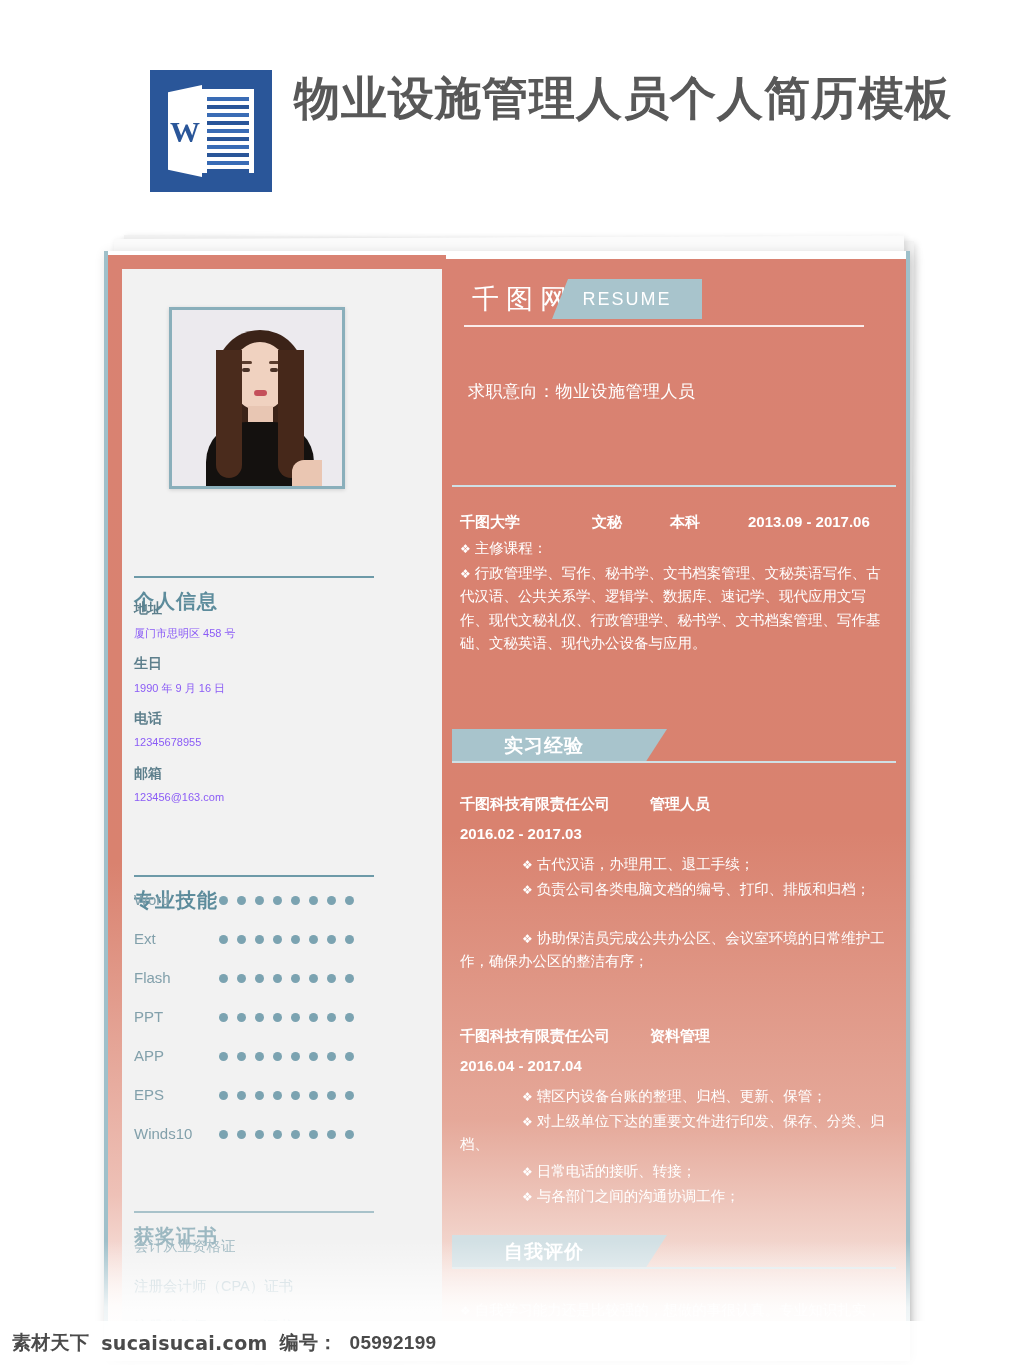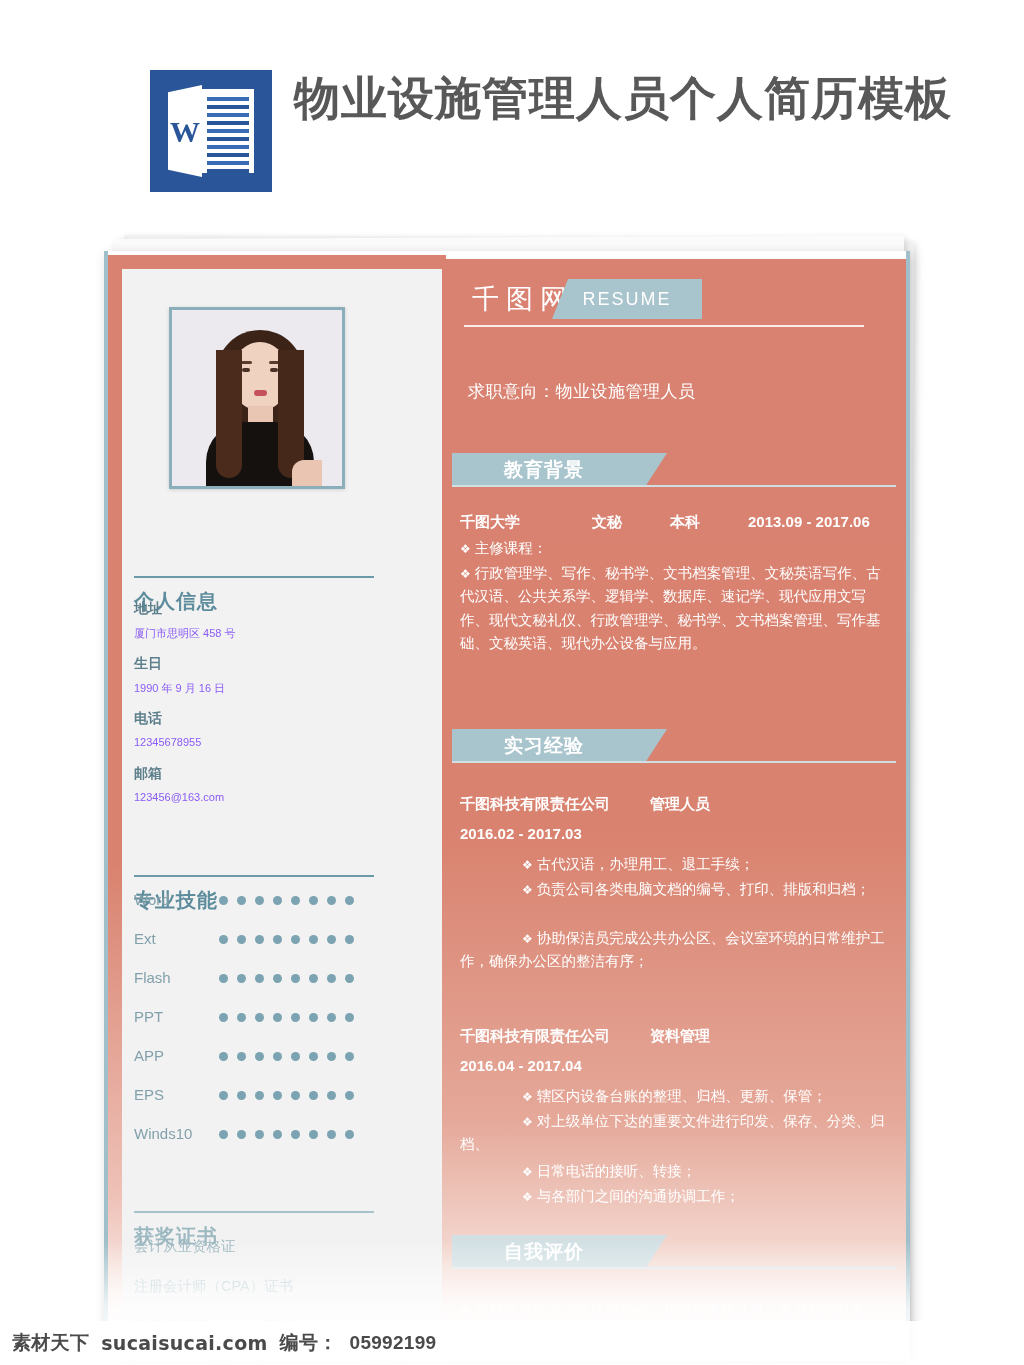--- a/index.html
+++ b/index.html
@@ -352,21 +352,20 @@
       <div class="sec-rule" style="left:30px; top:960px; width:240px; background:#a8c2ca;"></div>
       <div class="cert-item" style="left:30px; top:986px;">会计从业资格证</div>
       <div class="cert-item" style="left:30px; top:1026px; color:#b9ccd3;">注册会计师（CPA）证书</div>
       <div class="cert-item" style="left:30px; top:1066px; color:#ccdadf;">注册税务师（CTA）证书</div>
 
       <div style="position:absolute; left:338px; top:8px; width:464px; height:1102px;">
         <div class="cand-name">千图网</div>
         <div class="name-rule"></div>
         <div class="objective">求职意向：物业设施管理人员</div>
 
-        <div class="sec-head" style="top:194px;">教育背景</div>
         <div class="sec-head-rule" style="top:226px;"></div>
 
         <div class="r-row" style="left:18px; top:254px;">千图大学</div>
         <div class="r-row" style="left:150px; top:254px;">文秘</div>
         <div class="r-row" style="left:228px; top:254px;">本科</div>
         <div class="r-row" style="left:306px; top:254px;">2013.09 - 2017.06</div>
 
         <div class="r-text" style="left:18px; top:278px; font-weight:normal;">
           <span class="bullet-mark">❖</span>
           <span>主修课程：</span>

